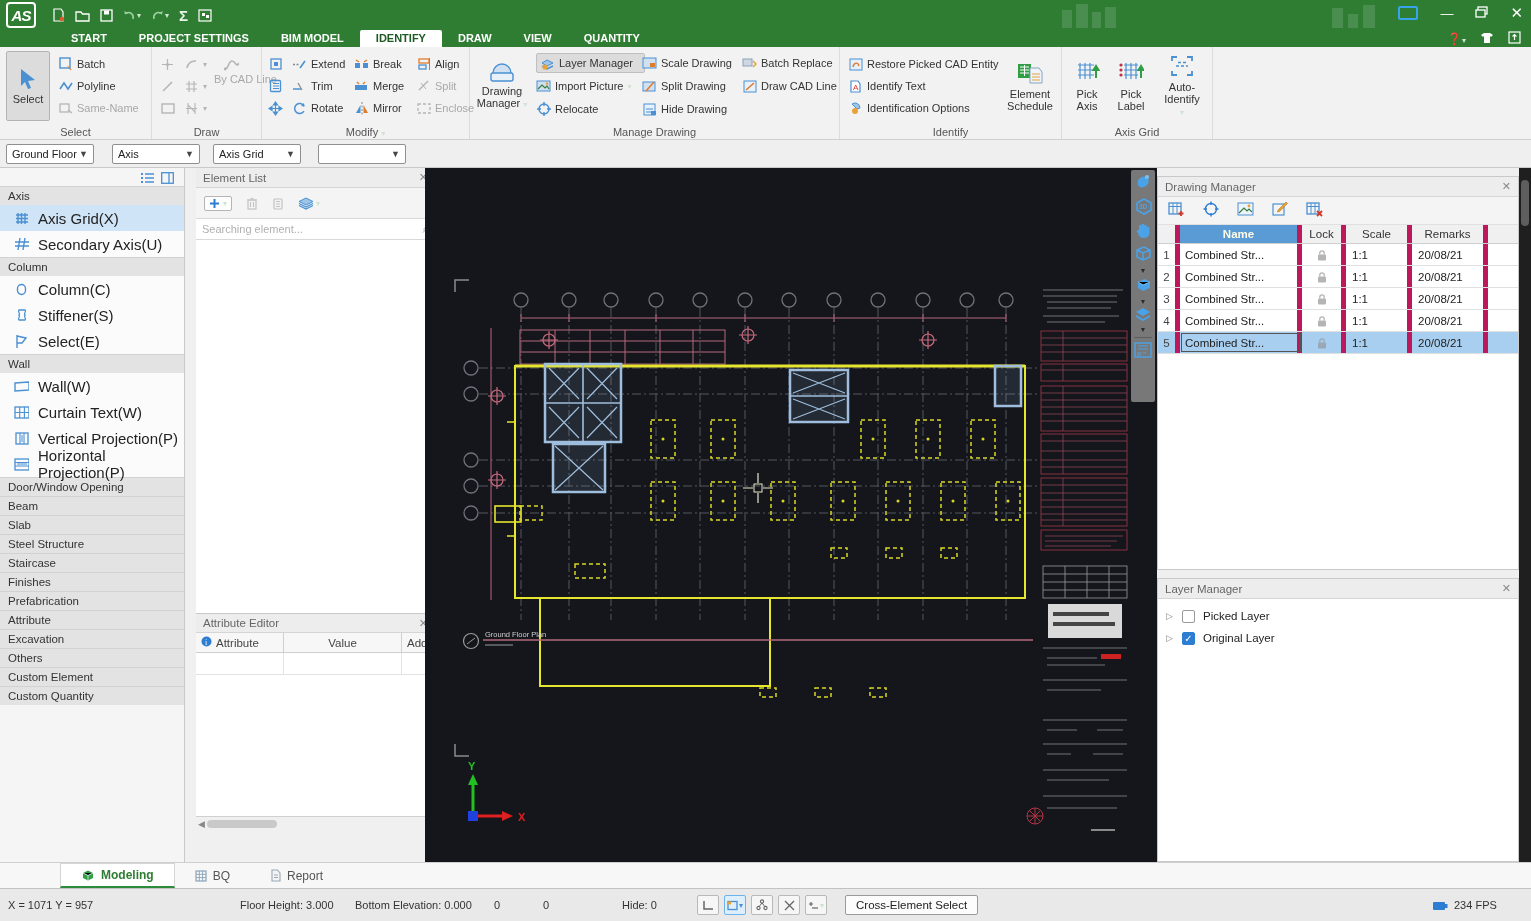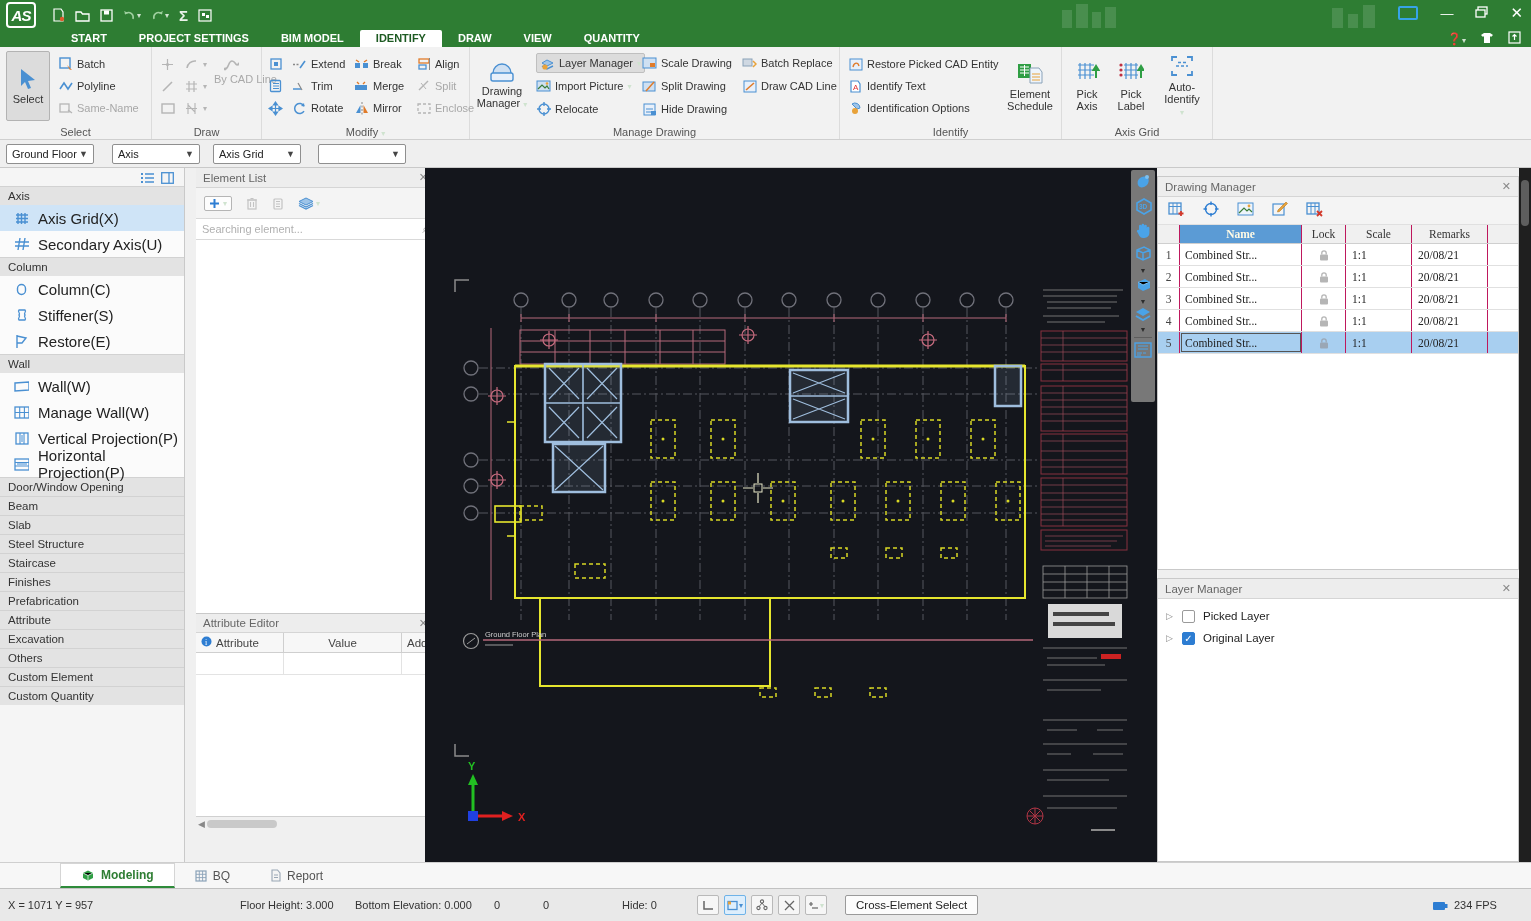--- a/index.html
+++ b/index.html
@@ -79,21 +79,21 @@
     display:flex; flex-direction:column; align-items:center; padding-top:3px; gap:2px; }
   .ft-caret { color:#2c2c2c; font-size:7px; line-height:6px; }
   .ft-div { width:18px; border-top:1px solid #5d5d5d; margin:2px 0; }
 
   
   .rightcol { position:absolute; left:1157px; top:0; width:362px; height:100%; background:#efefef; }
   .dm-panel { position:absolute; left:0; top:8px; width:100%; height:394px; background:#fff; border:1px solid #c9c9c9; }
   .dm-tools { height:28px; background:#f4f4f4; display:flex; align-items:center; gap:18px; padding:0 10px; border-bottom:1px solid #e0e0e0; }
   .dm-table { font-size:11.5px; color:#222; }
   .dm-hrow { display:flex; height:19px; background:#f0f0f0; border-bottom:1px solid #cfcfcf; align-items:center; color:#333; }
-  .dm-hrow > div, .dm-row > div { border-right:1px solid #be185d; height:100%; display:flex; align-items:center; justify-content:center; overflow:hidden;font-family:Liberation Serif, serif; }
+  .dm-hrow > div, .dm-row > div { border-right:5px solid #be185d; height:100%; display:flex; align-items:center; justify-content:center; overflow:hidden; }
   .dm-row { display:flex; height:22px; background:#fff; border-bottom:1px solid #e0e0e0; align-items:center; }
   .dm-row.sel { background:#a8cff0; }
   .c-num { width:22px; color:#444; }
   .c-name { width:122px; justify-content:flex-start !important; padding-left:5px; }
   .c-lock { width:44px; }
   .c-scale { width:66px; justify-content:flex-start !important; padding-left:6px; }
   .c-rem { width:76px; justify-content:flex-start !important; padding-left:6px; }
   .namehdr { background:#5b9bd5; color:#fffbe6; font-weight:bold; }
   .namefocus { outline:1.5px solid #555; outline-offset:-2px; }
   .lm-panel { position:absolute; left:0; top:410px; width:100%; height:284px; background:#fff; border:1px solid #c9c9c9; }
@@ -640,39 +640,39 @@
             </svg>
           </span>
         <span>Stiffener(S)</span>
       </div>
       <div class="sb-item">
         <span class="ic">
             <svg width="13" height="15">
               <path d="M2 1 V14 M2 2 L11 4 L7 9 L2 9" fill="none" stroke="#4a90d2" stroke-width="1.4"></path>
             </svg>
           </span>
-        <span>Restore(E)</span>
+        <span>Select(E)</span>
       </div>
       <div class="sb-header">Wall</div>
       <div class="sb-item">
         <span class="ic">
             <svg width="16" height="12">
               <path d="M1 3 L15 2 L15 10 L1 11 Z" fill="none" stroke="#4a90d2" stroke-width="1.4"></path>
             </svg>
           </span>
         <span>Wall(W)</span>
       </div>
       <div class="sb-item">
         <span class="ic">
             <svg width="16" height="13">
               <rect x="1" y="1" width="14" height="11" fill="none" stroke="#4a90d2" stroke-width="1.3"></rect>
               <path d="M5.7 1 v11 M10.4 1 v11 M1 6.5 h14" stroke="#4a90d2" stroke-width="1.1"></path>
             </svg>
           </span>
-        <span>Manage Wall(W)</span>
+        <span>Curtain Text(W)</span>
       </div>
       <div class="sb-item">
         <span class="ic">
             <svg width="14" height="15">
               <rect x="1" y="2" width="12" height="11" fill="none" stroke="#4a90d2" stroke-width="1.3"></rect>
               <path d="M5 2 v11 M9 2 v11" stroke="#4a90d2" stroke-width="1.1"></path>
               <rect x="5" y="4" width="4" height="7" fill="#9ec4e8"></rect>
             </svg>
           </span>
         <span>Vertical Projection(P)</span>

